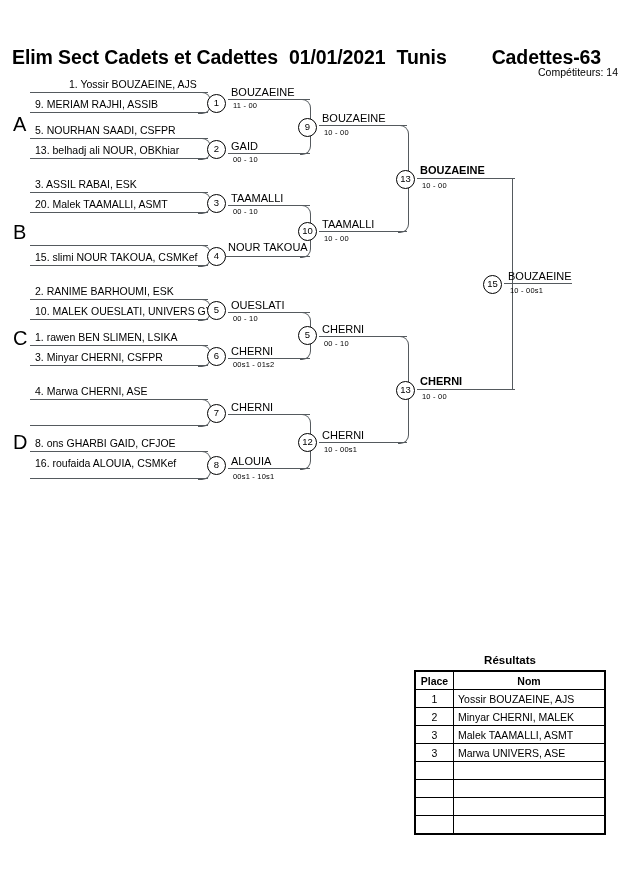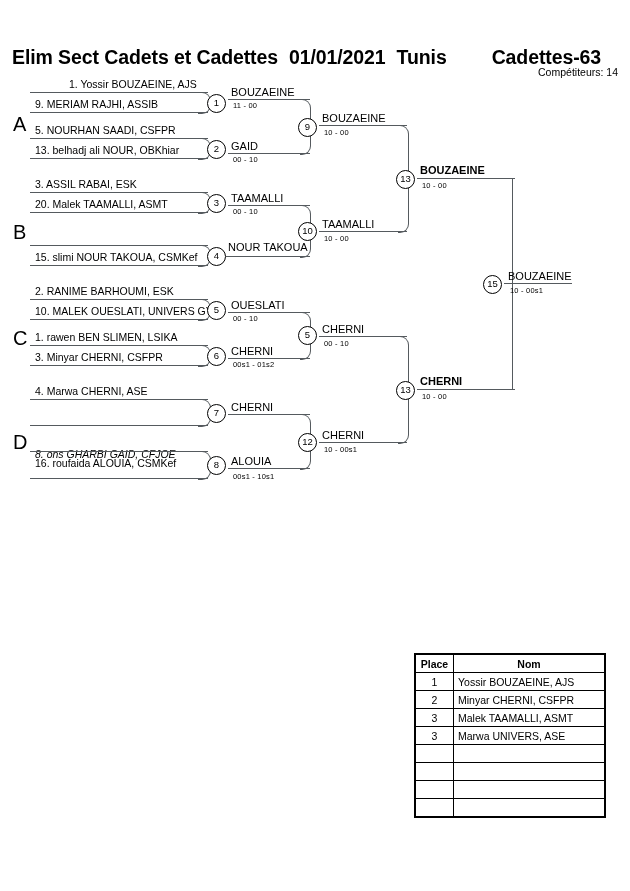--- a/index.html
+++ b/index.html
@@ -167,21 +167,21 @@
 <div class="entrant" style="left:35px; top:331px;">1. rawen BEN SLIMEN, LSIKA</div>
 <div class="hline" style="left:30px; top:345px; width:178px;"></div>
 <div class="entrant" style="left:35px; top:351px;">3. Minyar CHERNI, CSFPR</div>
 <div class="hline" style="left:30px; top:365px; width:178px;"></div>
 
 <div class="entrant" style="left:35px; top:385px;">4. Marwa CHERNI, ASE</div>
 <div class="hline" style="left:30px; top:399px; width:178px;"></div>
 <div class="entrant" style="left:35px; top:405px;"></div>
 <div class="hline" style="left:30px; top:425px; width:178px;"></div>
 
-<div class="entrant" style="left:35px; top:448px;font-style:italic;">8. ons GHARBI GAID, CFJOE</div>
+<div class="entrant" style="left:35px; top:437px;">8. ons GHARBI GAID, CFJOE</div>
 <div class="hline" style="left:30px; top:451px; width:178px;"></div>
 <div class="entrant" style="left:35px; top:457px;">16. roufaida ALOUIA, CSMKef</div>
 <div class="hline" style="left:30px; top:478px; width:178px;"></div>
 
 <div class="elbow" style="left:198px; top:92px;  width:12px; height:20px;"></div>
 <div class="circle" style="left:207px; top:94px;">1</div>
 <div class="winner" style="left:231px; top:86px;">BOUZAEINE</div>
 <div class="score" style="left:233px; top:101px;">11 - 00</div>
 <div class="hline" style="left:228px; top:99px; width:82px;"></div>
 
@@ -263,39 +263,40 @@
 <div class="score" style="left:422px; top:392px;">10 - 00</div>
 <div class="hline" style="left:417px; top:389px; width:98px;"></div>
 
 <div class="vline" style="left:512px; top:178px; height:211px;"></div>
 <div class="circle" style="left:483px; top:275px;">15</div>
 <div class="winner" style="left:508px; top:270px;">BOUZAEINE</div>
 <div class="score" style="left:510px; top:286px;">10 - 00s1</div>
 <div class="hline" style="left:504px; top:283px; width:68px;"></div>
 
 <div id="results-wrap">
+  <div id="results-title">Résultats</div>
   <table id="results-table">
     <colgroup>
         <col class="c-place">
         <col>
       </colgroup>
     <thead>
       <tr>
         <th>Place</th>
         <th>Nom</th>
       </tr>
     </thead>
     <tbody>
       <tr>
         <td class="place">1</td>
         <td class="name">Yossir BOUZAEINE, AJS</td>
       </tr>
       <tr>
         <td class="place">2</td>
-        <td class="name">Minyar CHERNI, CSFPR</td>
+        <td class="name">Minyar CHERNI, MALEK</td>
       </tr>
       <tr>
         <td class="place">3</td>
         <td class="name">Malek TAAMALLI, ASMT</td>
       </tr>
       <tr>
         <td class="place">3</td>
         <td class="name">Marwa UNIVERS, ASE</td>
       </tr>
       <tr>

